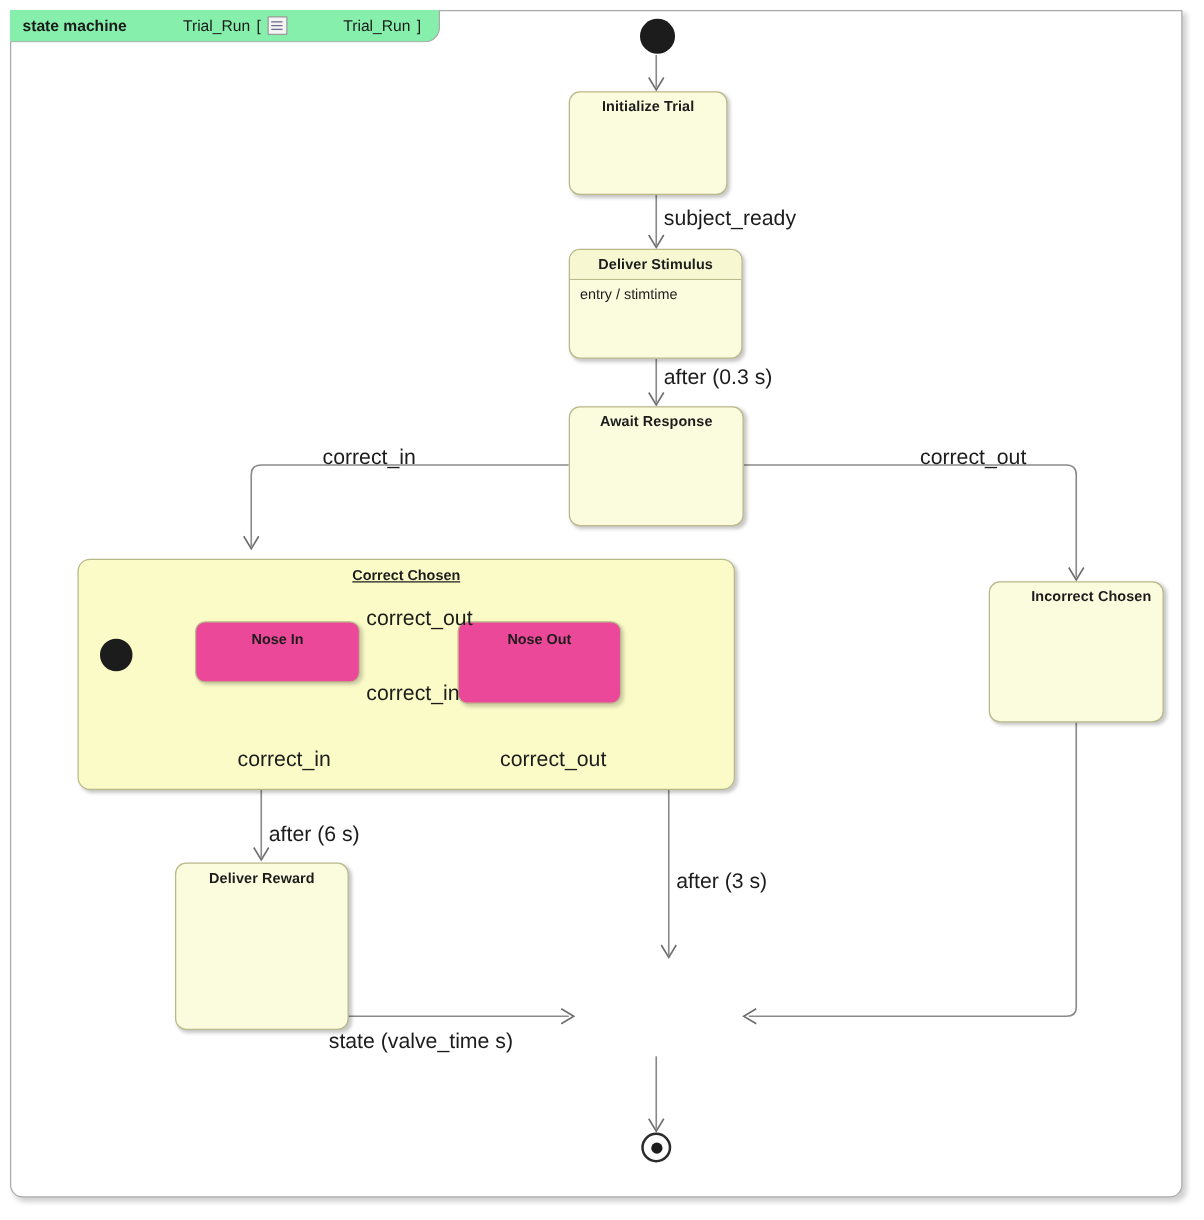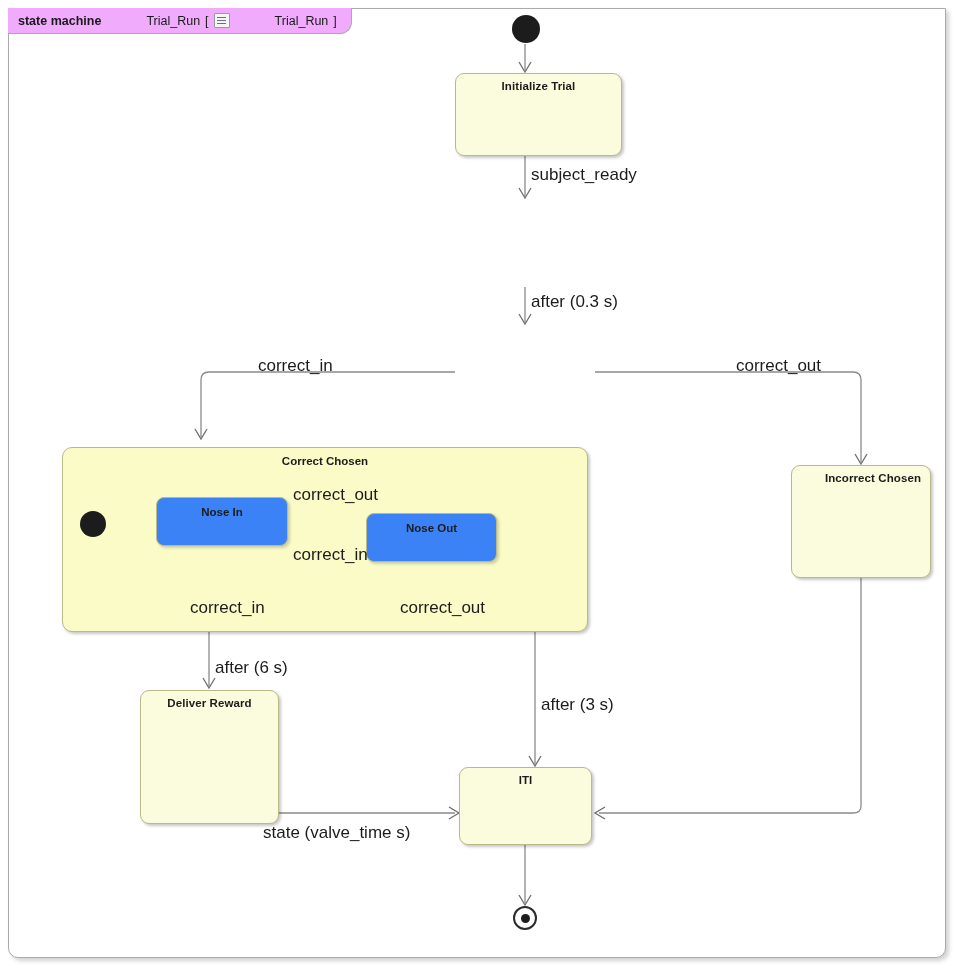--- a/index.html
+++ b/index.html
@@ -34,21 +34,21 @@
   #frame-tab {
     position: absolute;
     left: 8px;
     top: 8px;
     height: 26px;
     box-sizing: border-box;
     border: 1px solid #aaaaaa;
     border-top: none;
     border-left: none;
     border-radius: 0 0 12px 0;
-    background: #f0abfc;
+    background: #86efac;
     padding: 0 14px 0 10px;
     display: flex;
     align-items: center;
     gap: 5px;
     white-space: nowrap;
     z-index: 6;
   }
   .tab-kw {
     font-size: 12.5px;
     font-weight: bold;
@@ -117,25 +117,26 @@
     border: 1px solid #b9b98a;
     border-radius: 10px;
     box-shadow: 2px 2px 3px rgba(0,0,0,0.22);
   }
   .composite > .st-title {
     font-size: 11.5px;
     font-weight: bold;
     color: #1c1c1c;
     text-align: center;
     padding-top: 7px;
+    text-decoration: underline;
   }
   .substate {
     position: absolute;
     box-sizing: border-box;
-    background: #3b82f6;
+    background: #ec4899;
     border: 1px solid #b9b98a;
     border-radius: 8px;
     box-shadow: 2px 2px 3px rgba(0,0,0,0.18);
   }
   .substate > .st-title {
     font-size: 11.5px;
     font-weight: bold;
     color: #1c1c1c;
     text-align: center;
     padding-top: 8px;
@@ -247,51 +248,55 @@
 
     <path d="M861,578 L861,806 Q861,813 853,813 L599,813"></path>
     <path class="arrow" d="M605,807 L595,813 L605,819"></path>
 
     <line x1="525" y1="845" x2="525" y2="903"></line>
     <path class="arrow" d="M519,895 L525,905 L531,895"></path>
   </svg>
 
   <div class="initial-node" style="left:512px; top:15px; width:28px; height:28px;"></div>
 
-  <div class="state" style="left:455px; top:73px; width:167px; height:83px;">
+  <div class="state" style="left:455px; top:73px; width:127px; height:83px;">
     <div class="st-title">Initialize Trial</div>
   </div>
 
-
+  <div class="state comp-title" style="left:455px; top:199px; width:139px; height:88px;">
+    <div class="st-title">Deliver Stimulus</div>
+    <div class="st-body">entry / stimtime</div>
+  </div>
+
+  <div class="state" style="left:455px; top:325px; width:140px; height:96px;">
+    <div class="st-title">Await Response</div>
+  </div>
 
   <div class="composite" style="left:62px; top:447px; width:526px; height:185px;">
     <div class="st-title">Correct Chosen</div>
   </div>
 
   <div class="initial-node" style="left:80px; top:511px; width:26px; height:26px;"></div>
 
   <div class="substate" style="left:156px; top:497px; width:132px; height:49px;">
     <div class="st-title">Nose In</div>
   </div>
 
-  <div class="substate" style="left:366px; top:513px; width:131px; height:49px;">
+  <div class="substate" style="left:366px; top:497px; width:131px; height:66px;">
     <div class="st-title">Nose Out</div>
   </div>
 
   <div class="state" style="left:791px; top:465px; width:140px; height:113px;padding-left:24px;">
     <div class="st-title">Incorrect Chosen</div>
   </div>
 
   <div class="state" style="left:140px; top:690px; width:139px; height:134px;">
     <div class="st-title">Deliver Reward</div>
   </div>
 
-  <div class="state" style="left:459px; top:767px; width:133px; height:78px;">
-    <div class="st-title">ITI</div>
-  </div>
 
   <div class="final-node" style="left:513px; top:906px; width:24px; height:24px;"></div>
 
   <div class="edge-label" style="left:531px; top:165px;">subject_ready</div>
   <div class="edge-label" style="left:531px; top:292px;text-align:center;">after (0.3 s)</div>
   <div class="edge-label" style="left:258px; top:356px;">correct_in</div>
   <div class="edge-label" style="left:736px; top:356px;">correct_out</div>
   <div class="edge-label" style="left:293px; top:485px;">correct_out</div>
   <div class="edge-label" style="left:293px; top:545px;">correct_in</div>
   <div class="edge-label" style="left:190px; top:598px;">correct_in</div>

